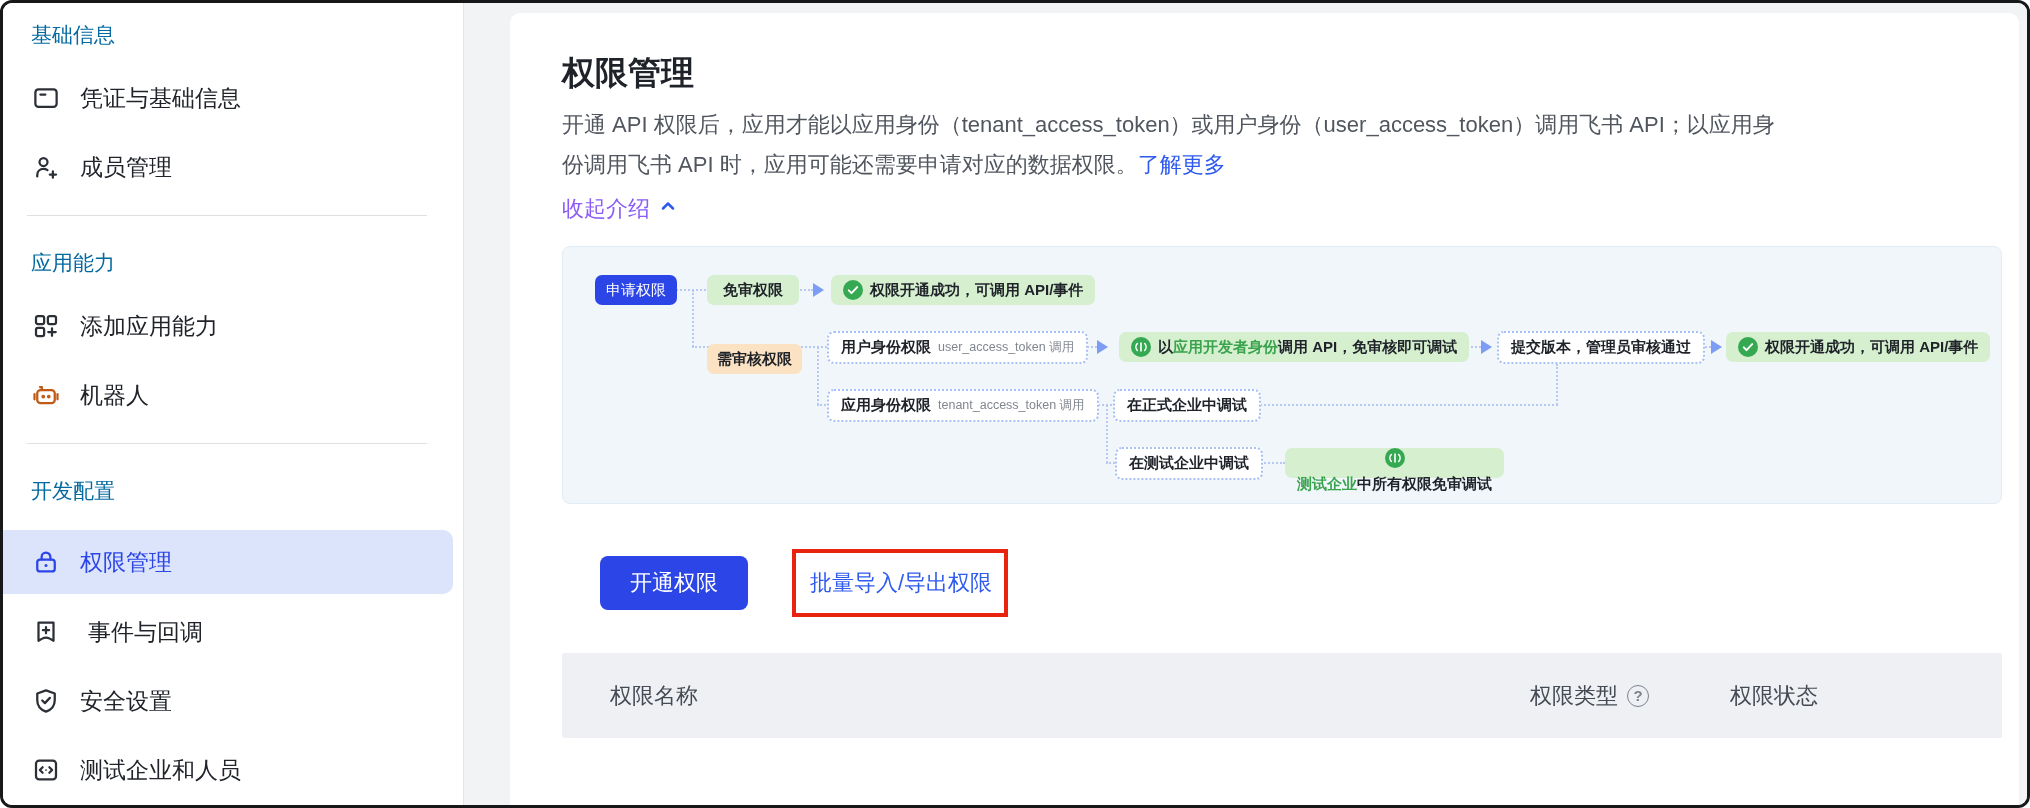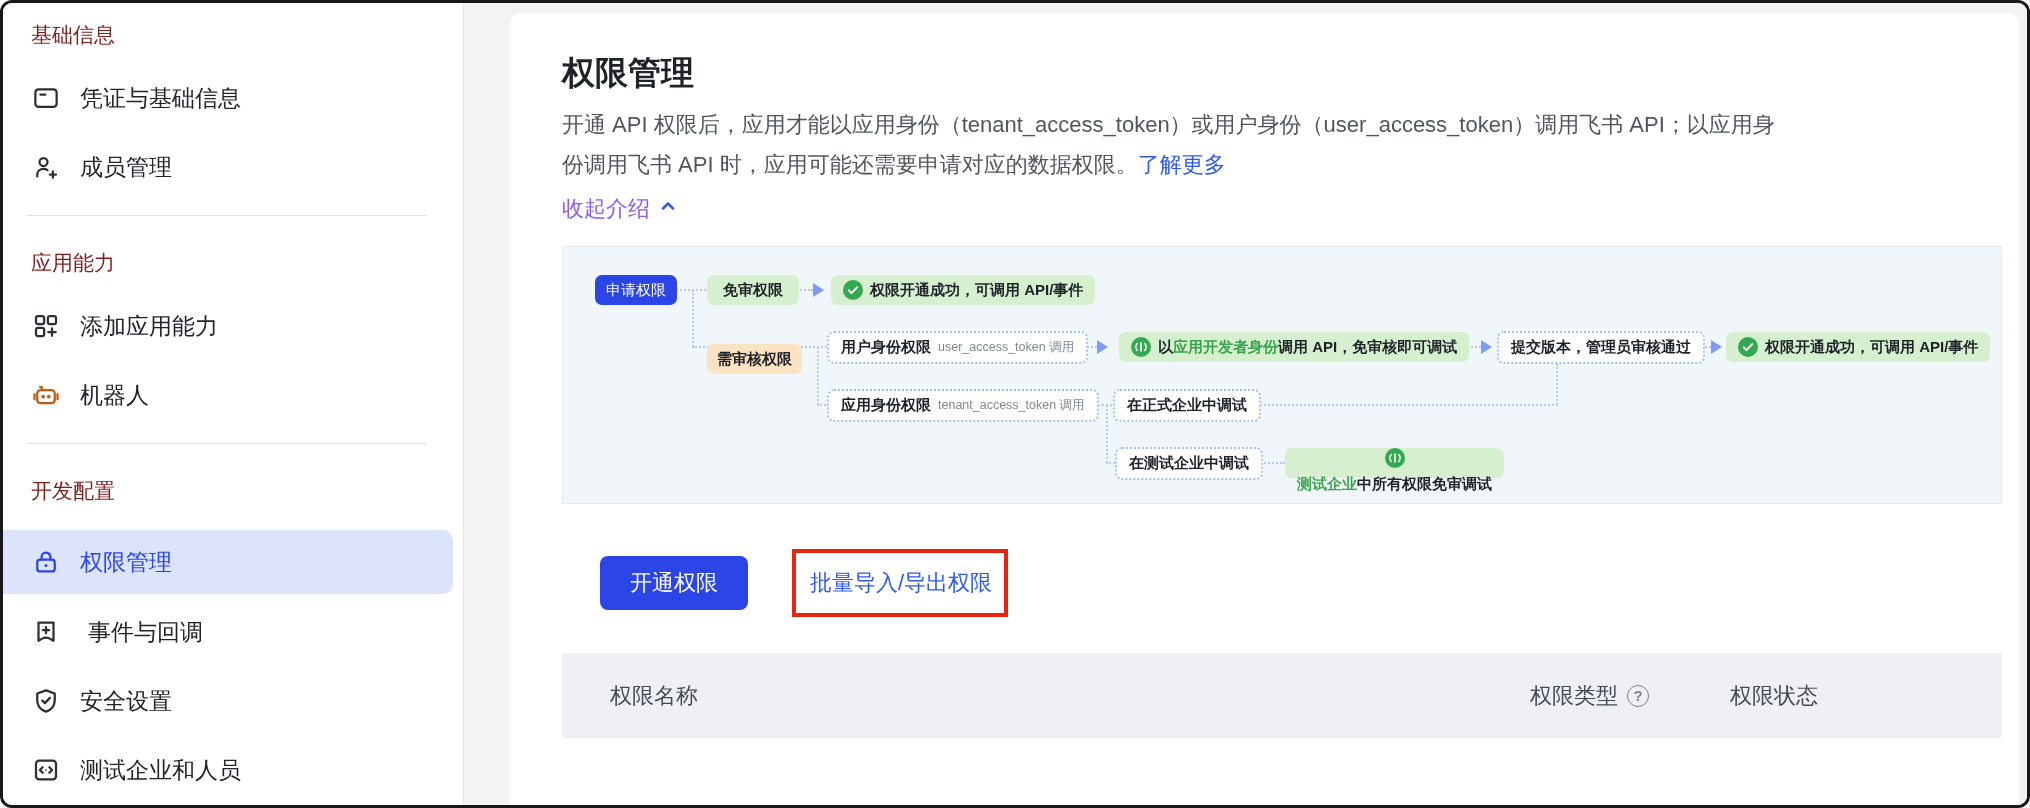--- a/index.html
+++ b/index.html
@@ -9,21 +9,21 @@
     width: 2030px; height: 808px;
     border: 3px solid #17181a; border-radius: 12px;
     overflow: hidden; display: flex; background: #f2f3f5;
   }
   
   .sidebar {
     width: 461px; flex-shrink: 0; background: #ffffff;
     border-right: 1px solid #e3e5e8; padding-top: 18px; position: relative;
   }
   .side-header {
-    margin: 0 0 0 28px; font-size: 21px; color: #7f1d1d; height: 28px; line-height: 28px;
+    margin: 0 0 0 28px; font-size: 21px; color: #0369a1; height: 28px; line-height: 28px;
   }
   .side-item {
     height: 52px; display: flex; align-items: center; margin-top: 17px;
     color: #20242a; cursor: pointer;
   }
   .side-item .icn { width: 30px; height: 30px; margin: 0 19px 0 28px; flex-shrink: 0; color: #2b2f36; }
   .side-item .icn svg { width: 30px; height: 30px; display: block; }
   .side-item .lbl { font-size: 23px; font-weight: 500; }
   .side-item.selected {
     height: 64px; width: 450px; background: #dce4fb; border-radius: 0 10px 10px 0;
@@ -43,21 +43,21 @@
   }
   .page-title { font-size: 33px; font-weight: 600; color: #1f2329; line-height: 44px; }
   .desc { margin-top: 10px; font-size: 22px; line-height: 40px; color: #51565e; width: 1450px; }
   .link { color: #2f5af0; cursor: pointer; text-decoration: none; }
   .collapse { margin-top: 9px; display: inline-flex; align-items: center; gap: 8px;
     font-size: 22px; color: #8b5cf6; cursor: pointer; }
   .collapse svg { width: 20px; height: 20px; }
   
   .flow {
     position: relative; margin-top: 22px; width: 1440px; height: 258px;
-    background: #f0f6fa; border: 1px solid #e1ecf4; border-radius: 0; overflow: hidden;
+    background: #f0f6fa; border: 1px solid #e1ecf4; border-radius: 8px; overflow: hidden;
   }
   .node { position: absolute; height: 30px; line-height: 30px; font-size: 15px;
     font-weight: 600; color: #1f2329; border-radius: 7px; white-space: nowrap; z-index: 2; }
   .node.flex { display: inline-flex; align-items: center; line-height: normal; }
   .badge-blue { background: #2b45e7; color: #ffffff; font-weight: 500; padding: 0 11px; }
   .badge-green { background: #d5efcf; padding: 0 16px; }
   .badge-orange { background: #fbe2c3; padding: 0 10px; }
   .box-green { background: #d5efcf; padding: 0 12px; gap: 7px; }
   .box-white { background: #ffffff; border: 2px dotted #a6c0f5; padding: 0 12px;
     height: 33px; gap: 7px; }

